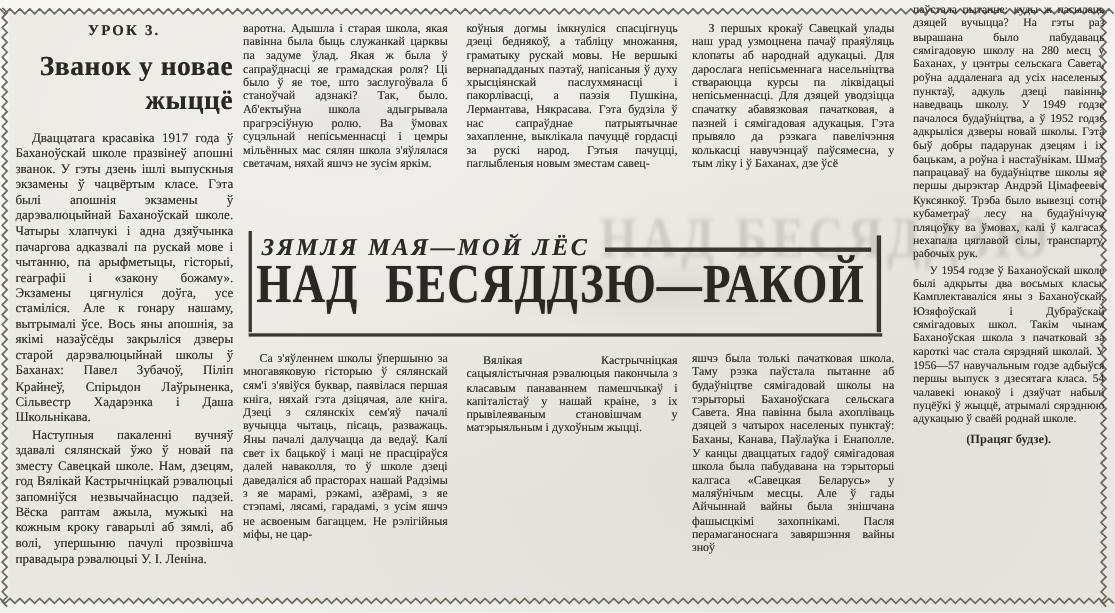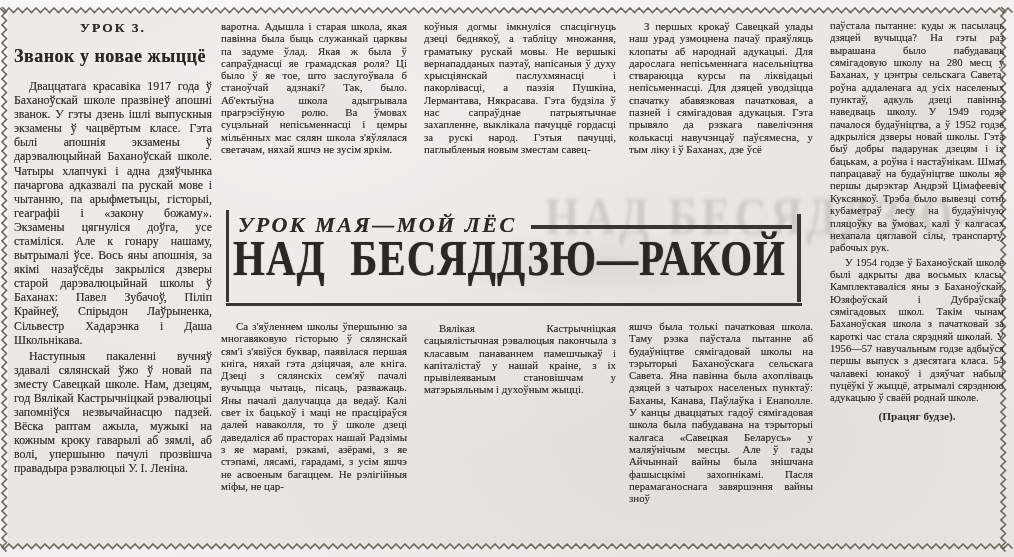--- a/index.html
+++ b/index.html
@@ -39,33 +39,33 @@
   .sp{margin-top:2px;}
 
   
   .col1{left:14px;top:18px;width:198px;height:526px;}
   .col1 .body{font-size:11.9px;line-height:14.1px;}
   .rubric{
     text-align:center;font-weight:bold;font-size:13.5px;letter-spacing:2px;
     color:#2e2b26;margin:2px 0 10px;text-shadow:0 0 .5px rgba(40,38,33,.6);
   }
   .l-title{
-    text-align:left;font-weight:bold;font-size:18px;line-height:1.22;
+    text-align:right;font-weight:bold;font-size:25px;line-height:1.22;
     margin:0 0 11px;color:#2b2823;letter-spacing:.5px;
     text-shadow:0 0 .6px rgba(40,38,33,.65);
   }
 
   
   .c2t{left:221px;top:20px;width:186px;height:188px;}
   .c3t{left:424px;top:20px;width:192px;height:188px;}
   .c4t{left:629px;top:20px;width:184px;height:188px;}
   .c2b{left:221px;top:320px;width:186px;height:223px;}
   .c3b{left:424px;top:320px;width:192px;height:223px;}
   .c4b{left:629px;top:320px;width:184px;height:223px;}
-  .c5{left:830px;top:20px;width:174px;height:523px;}
+  .c5{left:830px;top:4px;width:174px;height:523px;}
   .c5 .body{font-size:10.6px;line-height:12.35px;}
   .ending{text-align:center;font-weight:bold;font-size:11.3px;margin-top:5px;color:#2e2b26;}
 
   
   .hblock{left:221px;top:206px;width:581px;height:98px;overflow:visible;}
   .kicker-row{display:flex;align-items:center;padding:6px 10px 0 17px;}
   .kicker{
     font-style:italic;font-weight:bold;font-size:22px;letter-spacing:2.5px;
     white-space:nowrap;color:#2e2b26;text-shadow:0 0 .6px rgba(40,38,33,.6);
   }
@@ -135,21 +135,21 @@
   <section class="c3t z1">
     <p class="body">коўныя догмы імкнуліся спасцігнуць дзеці беднякоў, а табліцу множання, граматыку рускай мовы. Не вершыкі вернападданых паэтаў, напісаныя ў духу хрысціянскай паслухмянасці і пакорлівасці, а паэзія Пушкіна, Лермантава, Някрасава. Гэта будзіла ў нас сапраўднае патрыятычнае захапленне, выклікала пачуццё гордасці за рускі народ. Гэтыя пачуцці, паглыбленыя новым зместам савец-</p>
   </section>
   <section class="c4t z1">
     <p class="body ind">З першых крокаў Савецкай улады наш урад узмоцнена пачаў праяўляць клопаты аб народнай адукацыі. Для дарослага непісьменнага насельніцтва ствараюцца курсы па ліквідацыі непісьменнасці. Для дзяцей уводзіцца спачатку абавязковая пачатковая, а пазней і сямігадовая адукацыя. Гэта прывяло да рэзкага павелічэння колькасці навучэнцаў паўсямесна, у тым ліку і ў Баханах, дзе ўсё</p>
   </section>
 
   <section class="hblock z1">
     <div class="bar bar-left"></div>
     <div class="kicker-row">
-      <span class="kicker">УРОК МАЯ—МОЙ ЛЁС</span>
+      <span class="kicker">ЗЯМЛЯ МАЯ—МОЙ ЛЁС</span>
       <span class="kicker-rule"></span>
     </div>
     <div class="big-title">НАД БЕСЯДДЗЮ—РАКОЙ</div>
     <div class="bar bar-right"></div>
     <div class="rule-bottom"></div>
   </section>
 
   <section class="c2b z1">
     <p class="body ind">Са з'яўленнем школы ўпершыню за многавяковую гісторыю ў сялянскай сям'і з'явіўся буквар, паявілася першая кніга, няхай гэта дзіцячая, але кніга. Дзеці з сялянскіх сем'яў пачалі вучыцца чытаць, пісаць, разважаць. Яны пачалі далучацца да ведаў. Калі свет іх бацькоў і маці не прасціраўся далей наваколля, то ў школе дзеці даведаліся аб прасторах нашай Радзімы з яе марамі, рэкамі, азёрамі, з яе стэпамі, лясамі, гарадамі, з усім яшчэ не асвоеным багаццем. Не рэлігійныя міфы, не цар-</p>
   </section>

